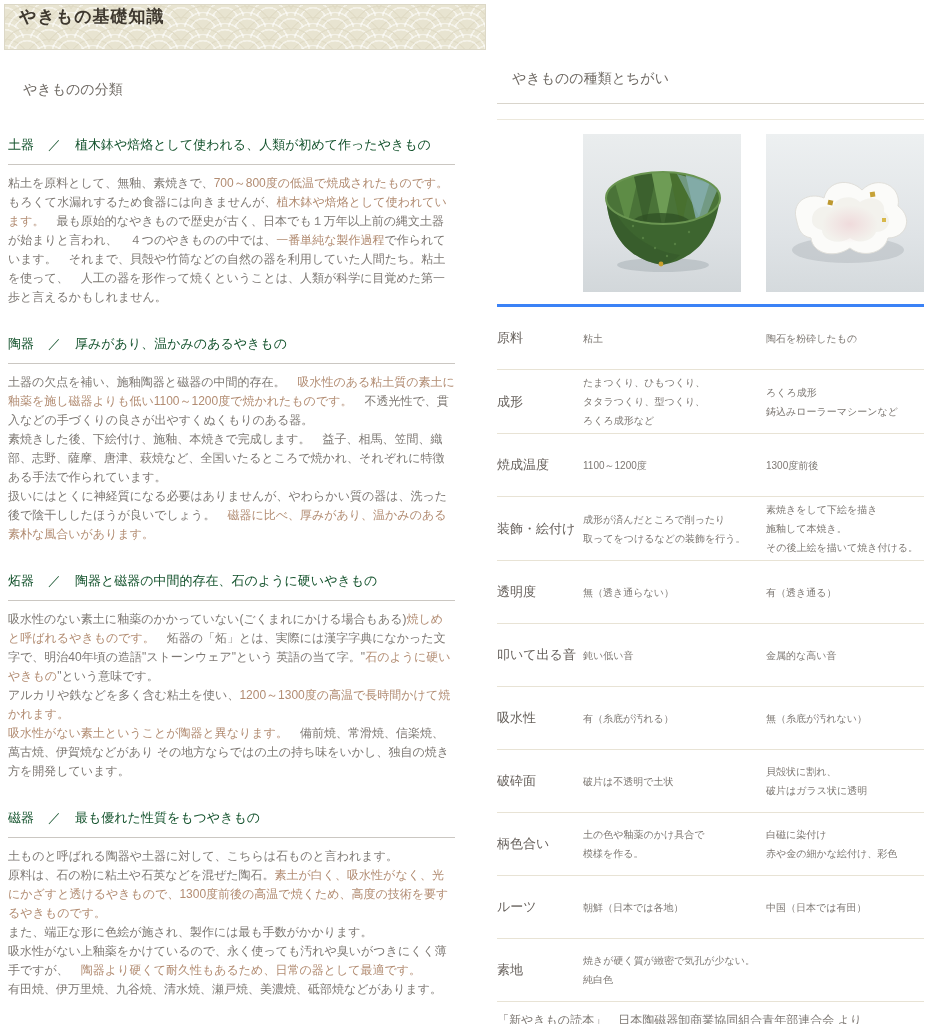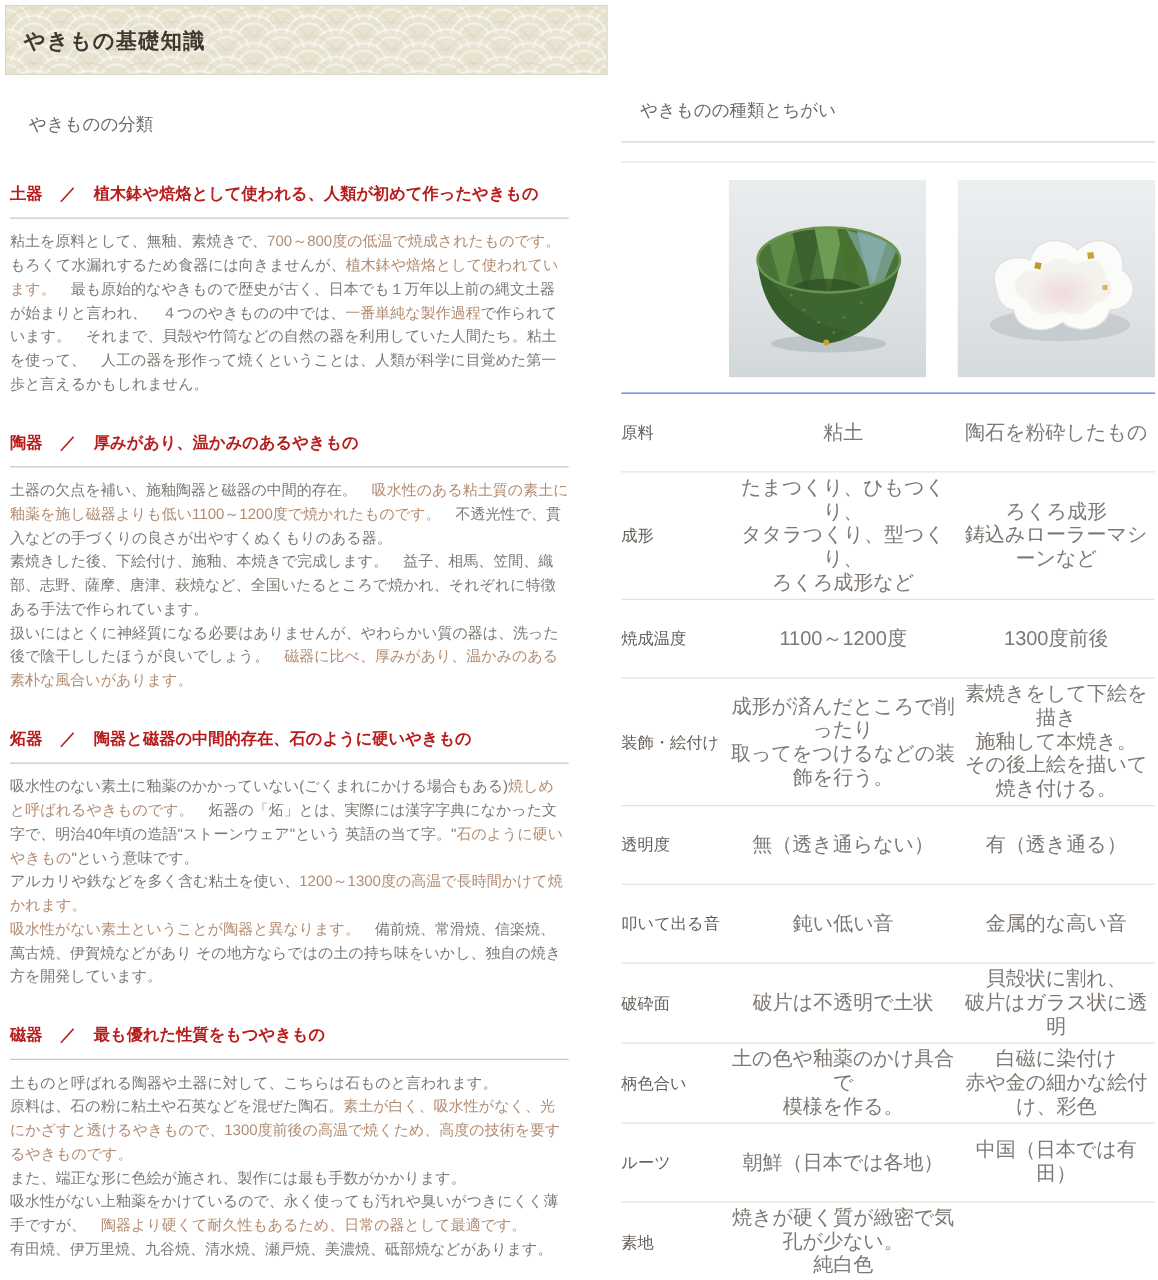--- a/index.html
+++ b/index.html
@@ -7,22 +7,22 @@
   body {
     width: 926px; height: 1024px;
     background: #ffffff;
     font-family: "Liberation Sans", "DejaVu Sans", sans-serif;
     color: #7d7873;
     overflow: hidden;
   }
   
   .banner {
     margin: 4px 0 0 4px;
-    width: 482px; height: 56px;
-    display: flex; align-items: center;
+    width: 482px; height: 46px;
+    display: flex; 
     padding-left: 14px;
     border: 1px solid #dcd8c7;
     background-color: #e8e4d1;
     background-image:
       radial-gradient(circle at 50% 120%, rgba(255,255,255,0) 34%, rgba(255,255,255,.5) 35% 39%, rgba(255,255,255,0) 40% 52%, rgba(255,255,255,.5) 53% 57%, rgba(255,255,255,0) 58% 70%, rgba(222,216,194,.65) 71% 74%, rgba(255,255,255,0) 75%),
       radial-gradient(circle at 50% 120%, rgba(255,255,255,0) 34%, rgba(255,255,255,.5) 35% 39%, rgba(255,255,255,0) 40% 52%, rgba(255,255,255,.5) 53% 57%, rgba(255,255,255,0) 58% 70%, rgba(222,216,194,.65) 71% 74%, rgba(255,255,255,0) 75%);
     background-size: 44px 22px;
     background-position: 0 0, 22px 11px;
   }
   .banner h1 {
@@ -34,41 +34,41 @@
   
   .columns { display: flex; margin: 16px 0 0 8px; }
   .col-left  { width: 447px; flex: none; }
   .col-right { width: 427px; flex: none; margin-left: 42px; }
   .col-title {
     margin: 15px; font-size: 14px; font-weight: normal; color: #6f6a64;
   }
   
   .sections { margin-top: 37px; }
   .sec { margin-bottom: 28px; }
-  .sec-h { margin: 0 0 10px 0; font-size: 13px; font-weight: bold; color: #b91c1c; }
+  .sec-h { margin: 0 0 10px 0; font-size: 13px; font-weight: normal; color: #14532d; }
   .sec-h .slash { margin: 0 14px; }
   .sec-rule { border-top: 1px solid #cbc7c2; height: 0; margin: 0 0 9px 0; }
   .sec-p { margin: 0; font-size: 12px; line-height: 19px; white-space: pre-line; color: #7d7873; }
   .sec-p .accent { color: #b28c72; }
   
   .col-right .col-title { margin-top: 4px; }
   .rule-a { border: none; border-top: 1px solid #d9d5cc; margin: 12px 0 0 0; }
   .rule-b { border: none; border-top: 1px solid #ece8dc; margin: 15px 0 0 0; }
   .photo-row { display: grid; grid-template-columns: 86px 183px 158px; margin-top: 14px; }
   .photo { width: 158px; height: 158px; }
   .photo svg { display: block; }
-  .ctable { margin-top: 12px; border-top: 1px solid #3b82f6; }
+  .ctable { margin-top: 12px; border-top: 3px solid #3b82f6; }
   .trow {
     display: grid; grid-template-columns: 86px 183px 1fr;
     align-items: center;
     min-height: 63px; padding: 3px 0;
     border-bottom: 1px solid #e8e3d5;
   }
   .tlabel { font-size: 13px; color: #655f5a; }
-  .tcell  { font-size: 16px; line-height: 19px; color: #7d7873; text-align: center; }
+  .tcell  { font-size: 10px; line-height: 19px; color: #7d7873; }
   .source { margin-top: 10px; font-size: 12px; color: #7d7873; }
 </style>
 </head>
 <body>
 
 <div>
 
   <div class="banner">
     <h1>やきもの基礎知識</h1>
   </div>
@@ -237,20 +237,29 @@
           <div class="trow">
             <div class="tlabel">叩いて出る音</div>
             <div class="tcell">
               <div class="tline">鈍い低い音</div>
             </div>
             <div class="tcell">
               <div class="tline">金属的な高い音</div>
             </div>
           </div>
           <div class="trow">
+            <div class="tlabel">吸水性</div>
+            <div class="tcell">
+              <div class="tline">有（糸底が汚れる）</div>
+            </div>
+            <div class="tcell">
+              <div class="tline">無（糸底が汚れない）</div>
+            </div>
+          </div>
+          <div class="trow">
             <div class="tlabel">破砕面</div>
             <div class="tcell">
               <div class="tline">破片は不透明で土状</div>
             </div>
             <div class="tcell">
               <div class="tline">貝殻状に割れ、</div>
               <div class="tline">破片はガラス状に透明</div>
             </div>
           </div>
           <div class="trow">

